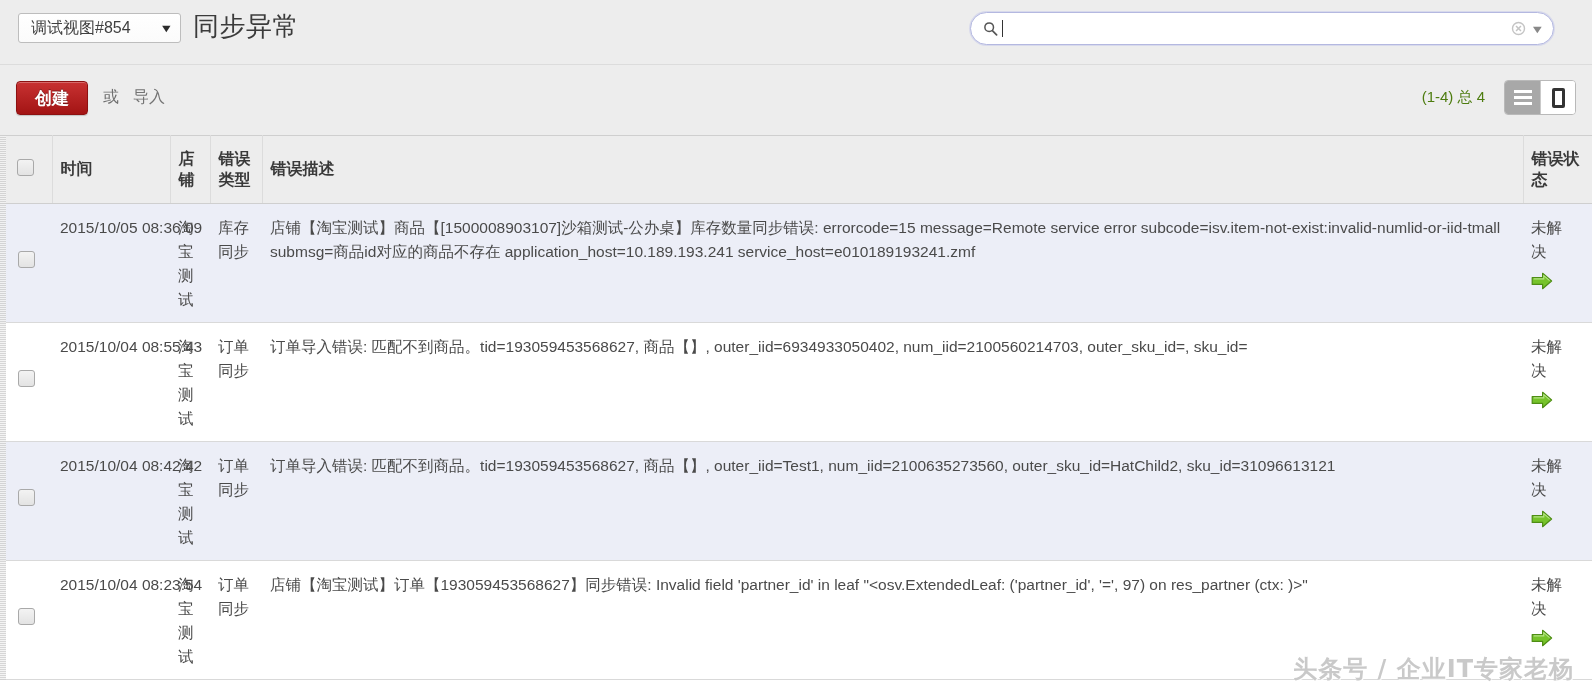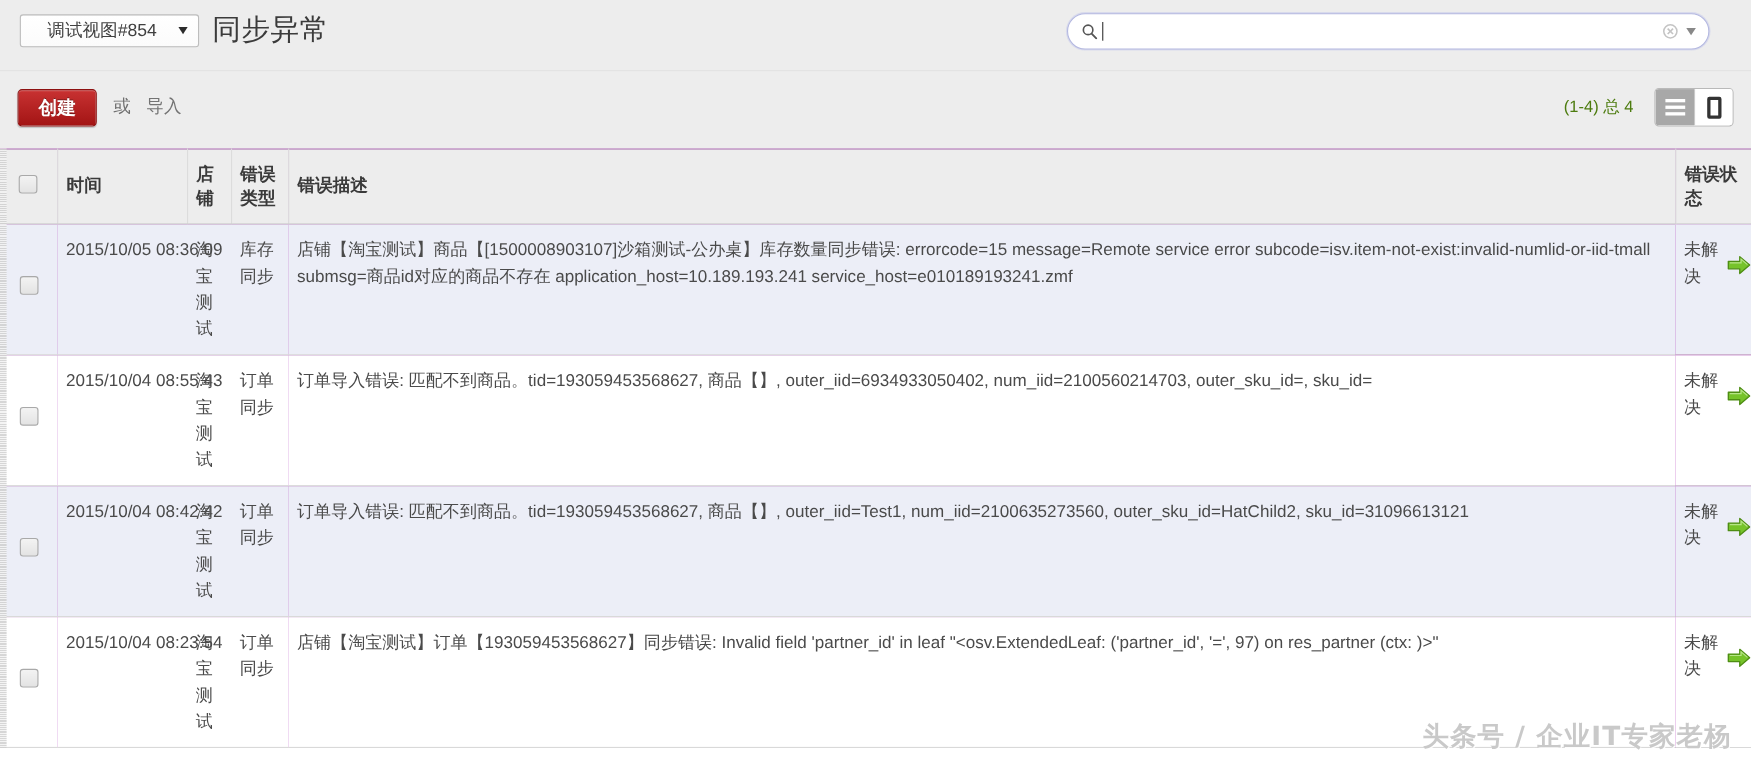--- a/index.html
+++ b/index.html
@@ -30,21 +30,21 @@
     top: 13px;
     width: 163px;
     height: 30px;
     background: linear-gradient(#ffffff, #fbfbfb);
     border: 1px solid #bdbdbd;
     border-radius: 3px;
     box-sizing: border-box;
     display: flex;
     align-items: center;
     justify-content: space-between;
-    padding: 0 8px 0 24px;
+    padding: 0 8px 0 12px;
     font-size: 16px;
     color: #404040;
     cursor: pointer;
   }
   .view-select .caret {
     font-size: 11px;
     color: #2b2b2b;
     transform: scaleX(1.3);
   }
   .page-title {
@@ -264,22 +264,23 @@
     line-height: 1.55;
   }
   .type-wrap {
     display: block;
     width: 2.1em;
     word-break: break-all;
     line-height: 1.55;
   }
   .status-wrap {
     display: flex;
-    align-items: center;
+    align-items: flex-start;
     gap: 6px;
+    flex-direction: column;
   }
   .status-text {
     width: 2.1em;
     word-break: break-all;
     line-height: 1.55;
     flex: 0 0 auto;
   }
   .arrow-icon { flex: 0 0 auto; margin-top: 2px; }
 
   

